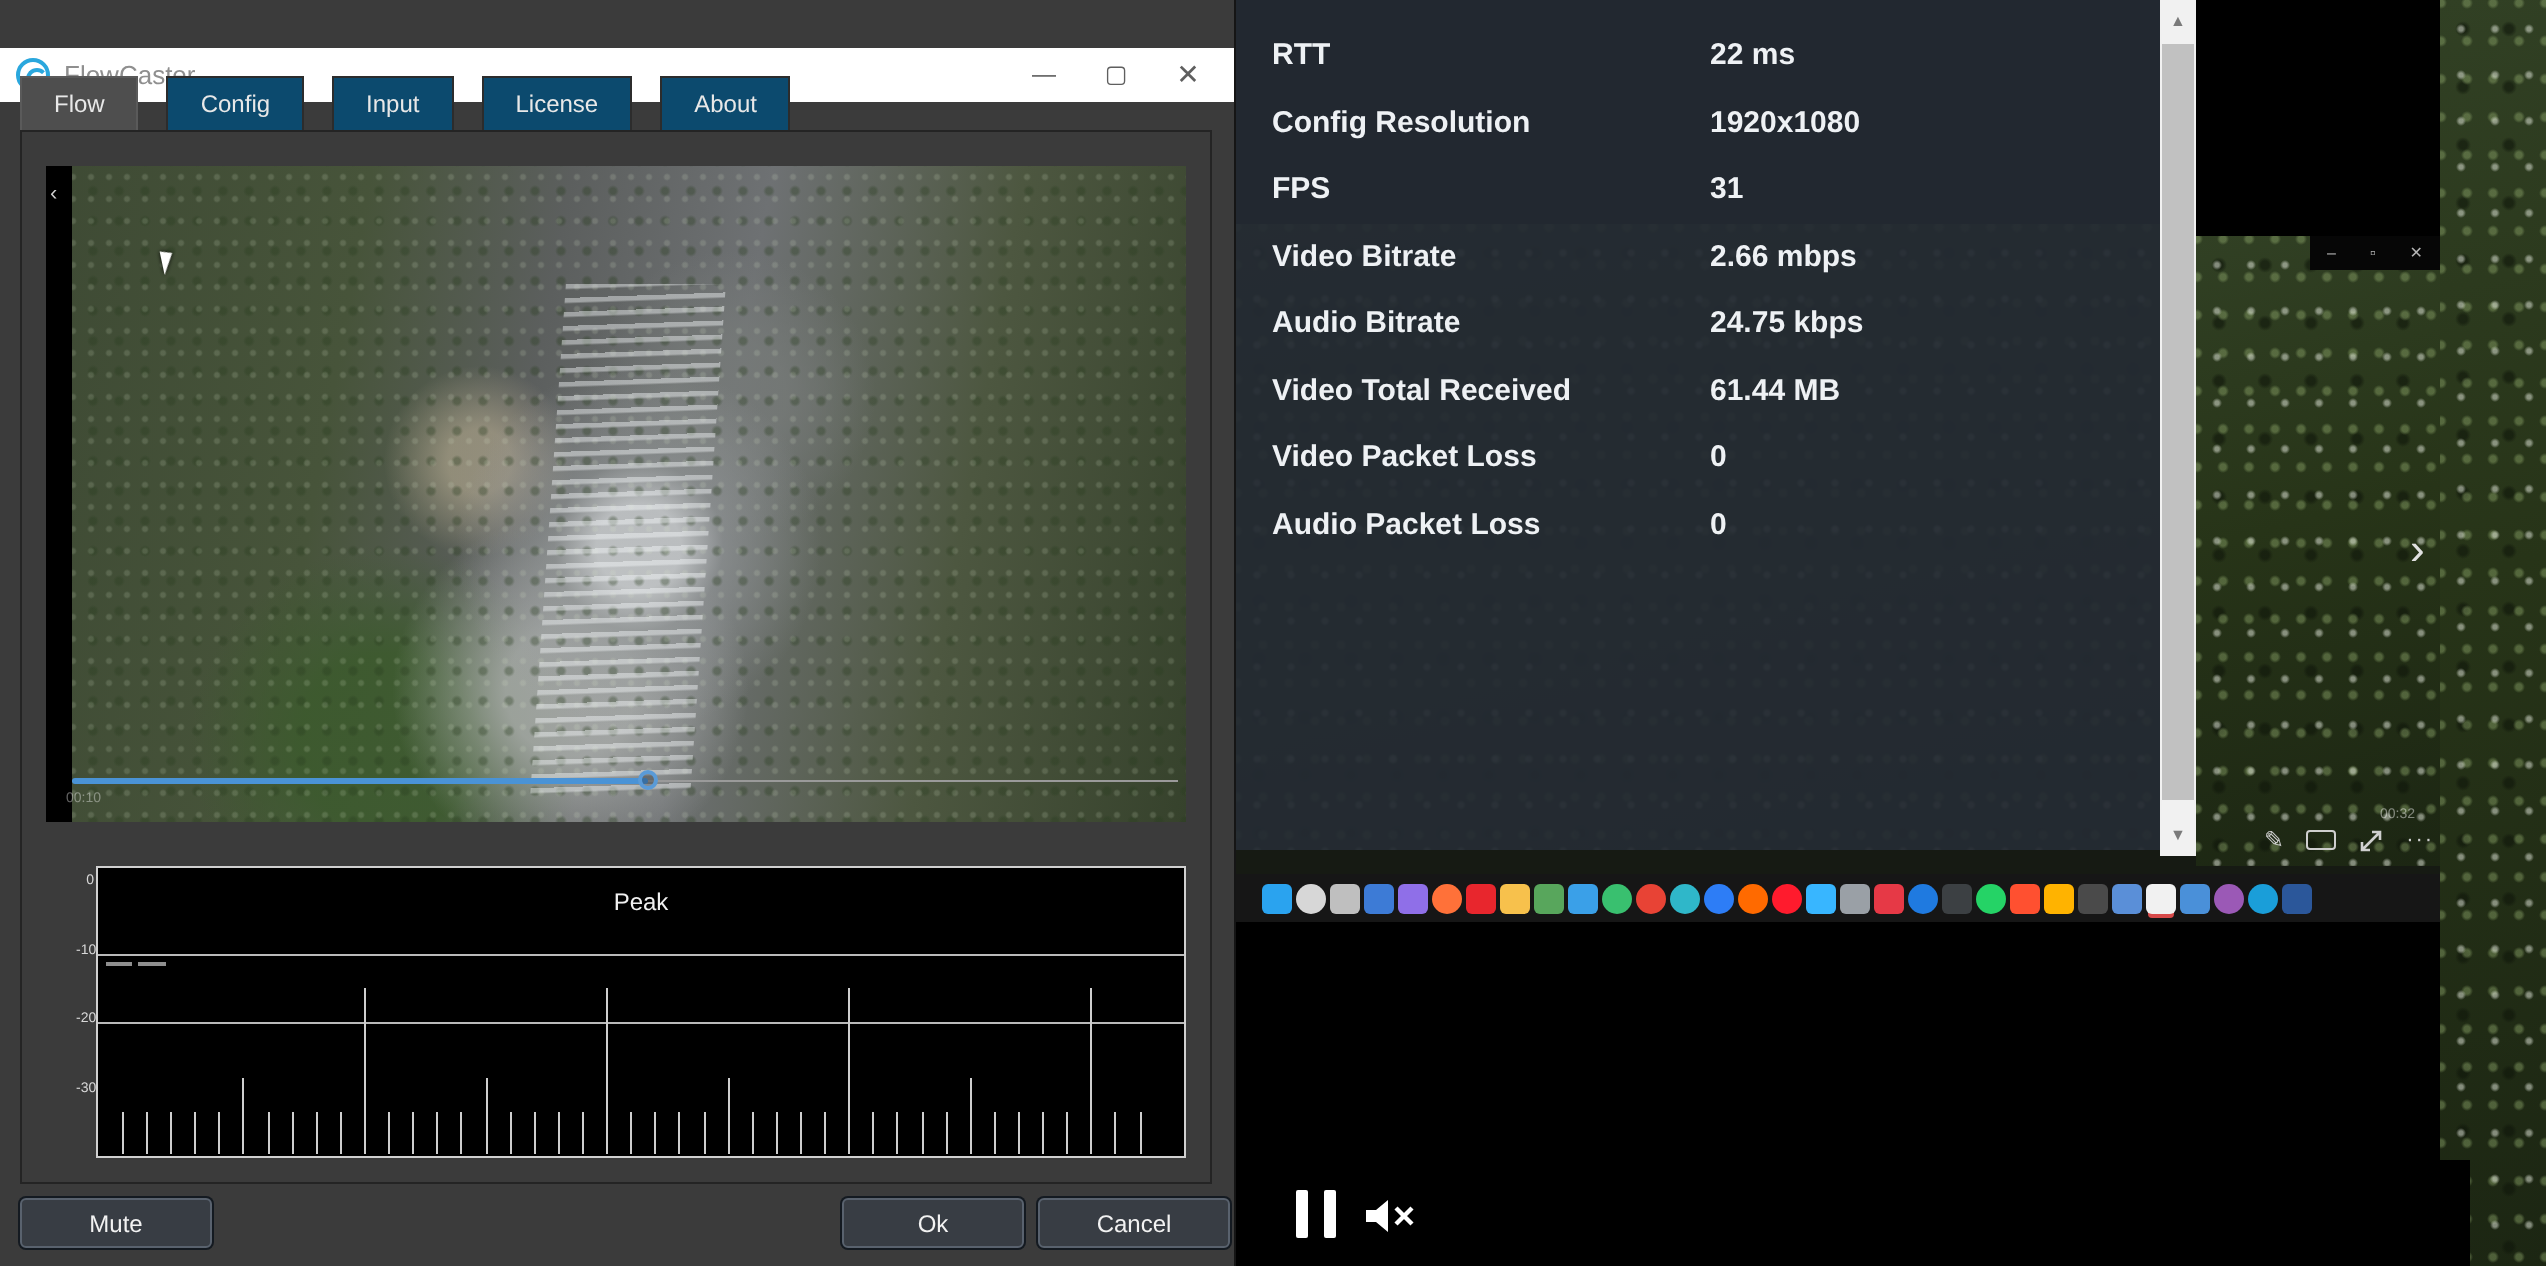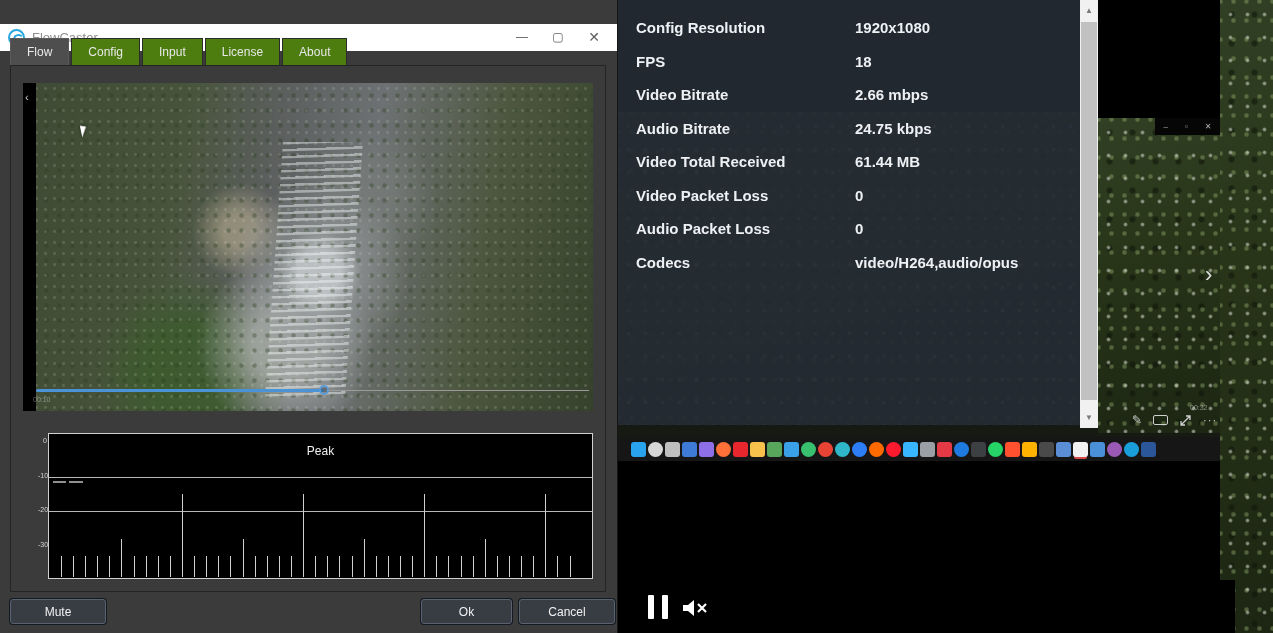--- a/index.html
+++ b/index.html
@@ -12,23 +12,23 @@
                display:flex;align-items:center;margin-top:24px;}
   .fc-logo{width:17px;height:17px;margin:0 7px 0 8px;border-radius:50%;
            border:2px solid #2aa7dd;box-sizing:border-box;position:relative;}
   .fc-logo::after{content:"";position:absolute;left:3px;top:3px;width:7px;height:7px;
            border:2px solid #2aa7dd;border-right-color:transparent;border-radius:50%;}
   .fc-title{font-size:13px;color:#8f8f8f;}
   .fc-wc{position:absolute;top:0;height:27px;width:30px;text-align:center;line-height:27px;
          color:#5f5f5f;font-size:12px;cursor:default;}
   .fc-min{right:80px;} .fc-max{right:44px;} .fc-close{right:8px;font-size:14px;}
   
-  .tabbar{position:absolute;left:10px;top:38px;height:28px;display:flex;gap:2px;}
+  .tabbar{position:absolute;left:10px;top:38px;height:28px;display:flex;gap:14px;}
   .tab{height:26px;line-height:26px;padding:0 16px;font-size:12px;color:#e8e8e8;
-       background:#4d7c0f;border:1px solid #2c2c2c;border-bottom:none;cursor:default;}
+       background:#0c4a6e;border:1px solid #2c2c2c;border-bottom:none;cursor:default;}
   .tab.active{background:#4e4e4e;border-color:#5a5a5a;}
   .content-panel{position:absolute;left:10px;top:65px;width:596px;height:527px;
        border:1px solid #242424;box-sizing:border-box;}
   
   .preview{position:absolute;left:12px;top:17px;width:570px;height:328px;overflow:hidden;
        background:
         radial-gradient(circle at 52% 58%, rgba(200,203,205,.85) 0 6%, rgba(150,154,155,.6) 12%, transparent 26%),
         radial-gradient(circle at 46% 80%, rgba(175,178,176,.8) 0 8%, transparent 22%),
         radial-gradient(circle at 60% 35%, rgba(120,124,122,.7) 0 7%, transparent 18%),
         radial-gradient(circle at 38% 45%, rgba(205,190,160,.5) 0 4%, transparent 12%),
@@ -211,50 +211,50 @@
     <div class="btn btn-cancel">Cancel</div>
   </div>
 
   <div class="player">
     <div class="right-strip forest"></div>
     <div class="video-under forest"></div>
     <div class="video-mid"></div>
 
     <div class="stats-panel" id="stats-list">
         <div class="stat-row">
+          <span class="stat-label">RTT</span>
+          <span class="stat-value">22 ms</span>
+        </div>
+        <div class="stat-row">
           <span class="stat-label">Config Resolution</span>
           <span class="stat-value">1920x1080</span>
         </div>
         <div class="stat-row">
           <span class="stat-label">FPS</span>
-          <span class="stat-value">18</span>
+          <span class="stat-value">31</span>
         </div>
         <div class="stat-row">
           <span class="stat-label">Video Bitrate</span>
           <span class="stat-value">2.66 mbps</span>
         </div>
         <div class="stat-row">
           <span class="stat-label">Audio Bitrate</span>
           <span class="stat-value">24.75 kbps</span>
         </div>
         <div class="stat-row">
           <span class="stat-label">Video Total Received</span>
           <span class="stat-value">61.44 MB</span>
         </div>
         <div class="stat-row">
           <span class="stat-label">Video Packet Loss</span>
           <span class="stat-value">0</span>
         </div>
         <div class="stat-row">
           <span class="stat-label">Audio Packet Loss</span>
           <span class="stat-value">0</span>
-        </div>
-        <div class="stat-row">
-          <span class="stat-label">Codecs</span>
-          <span class="stat-value">video/H264,audio/opus</span>
         </div>
       </div>
 
     <div class="scrollbar">
       <div class="sb-arrow sb-up">▲</div>
       <div class="sb-thumb"></div>
       <div class="sb-arrow sb-down">▼</div>
     </div>
 
     <div class="nested forest">

